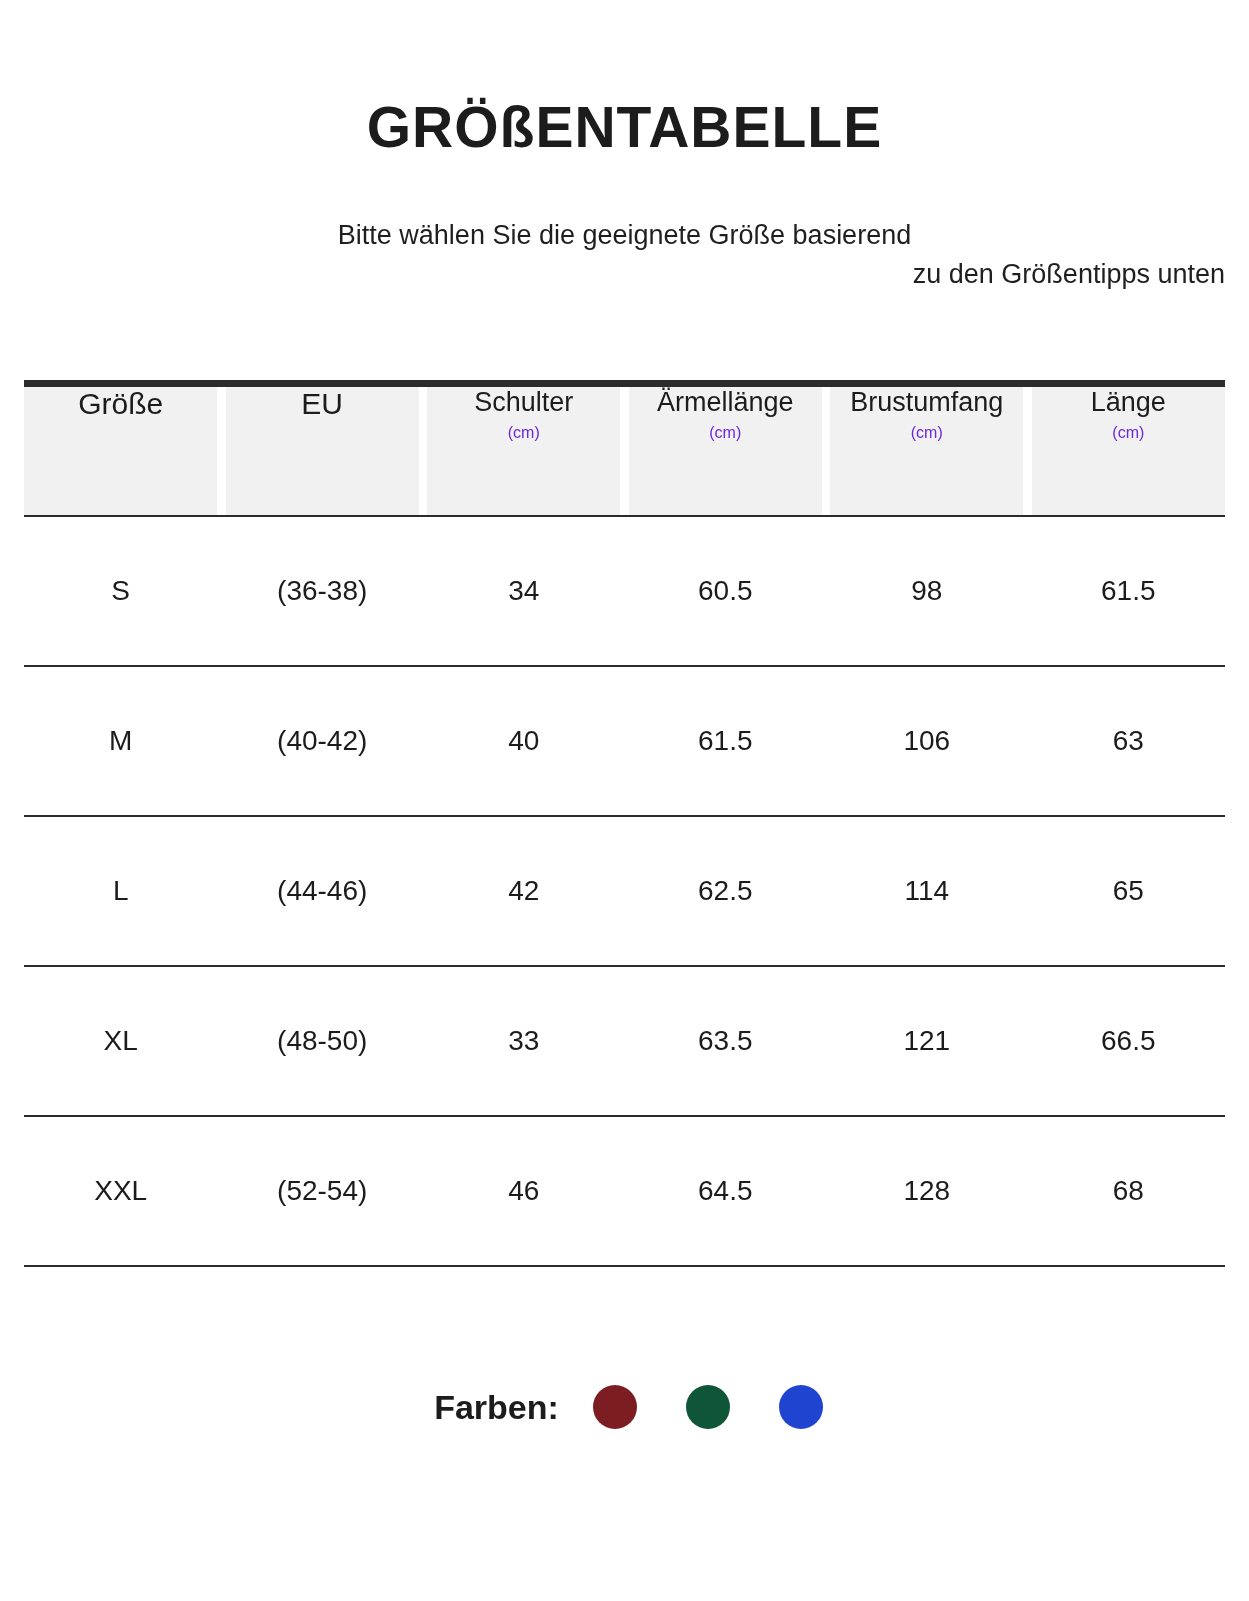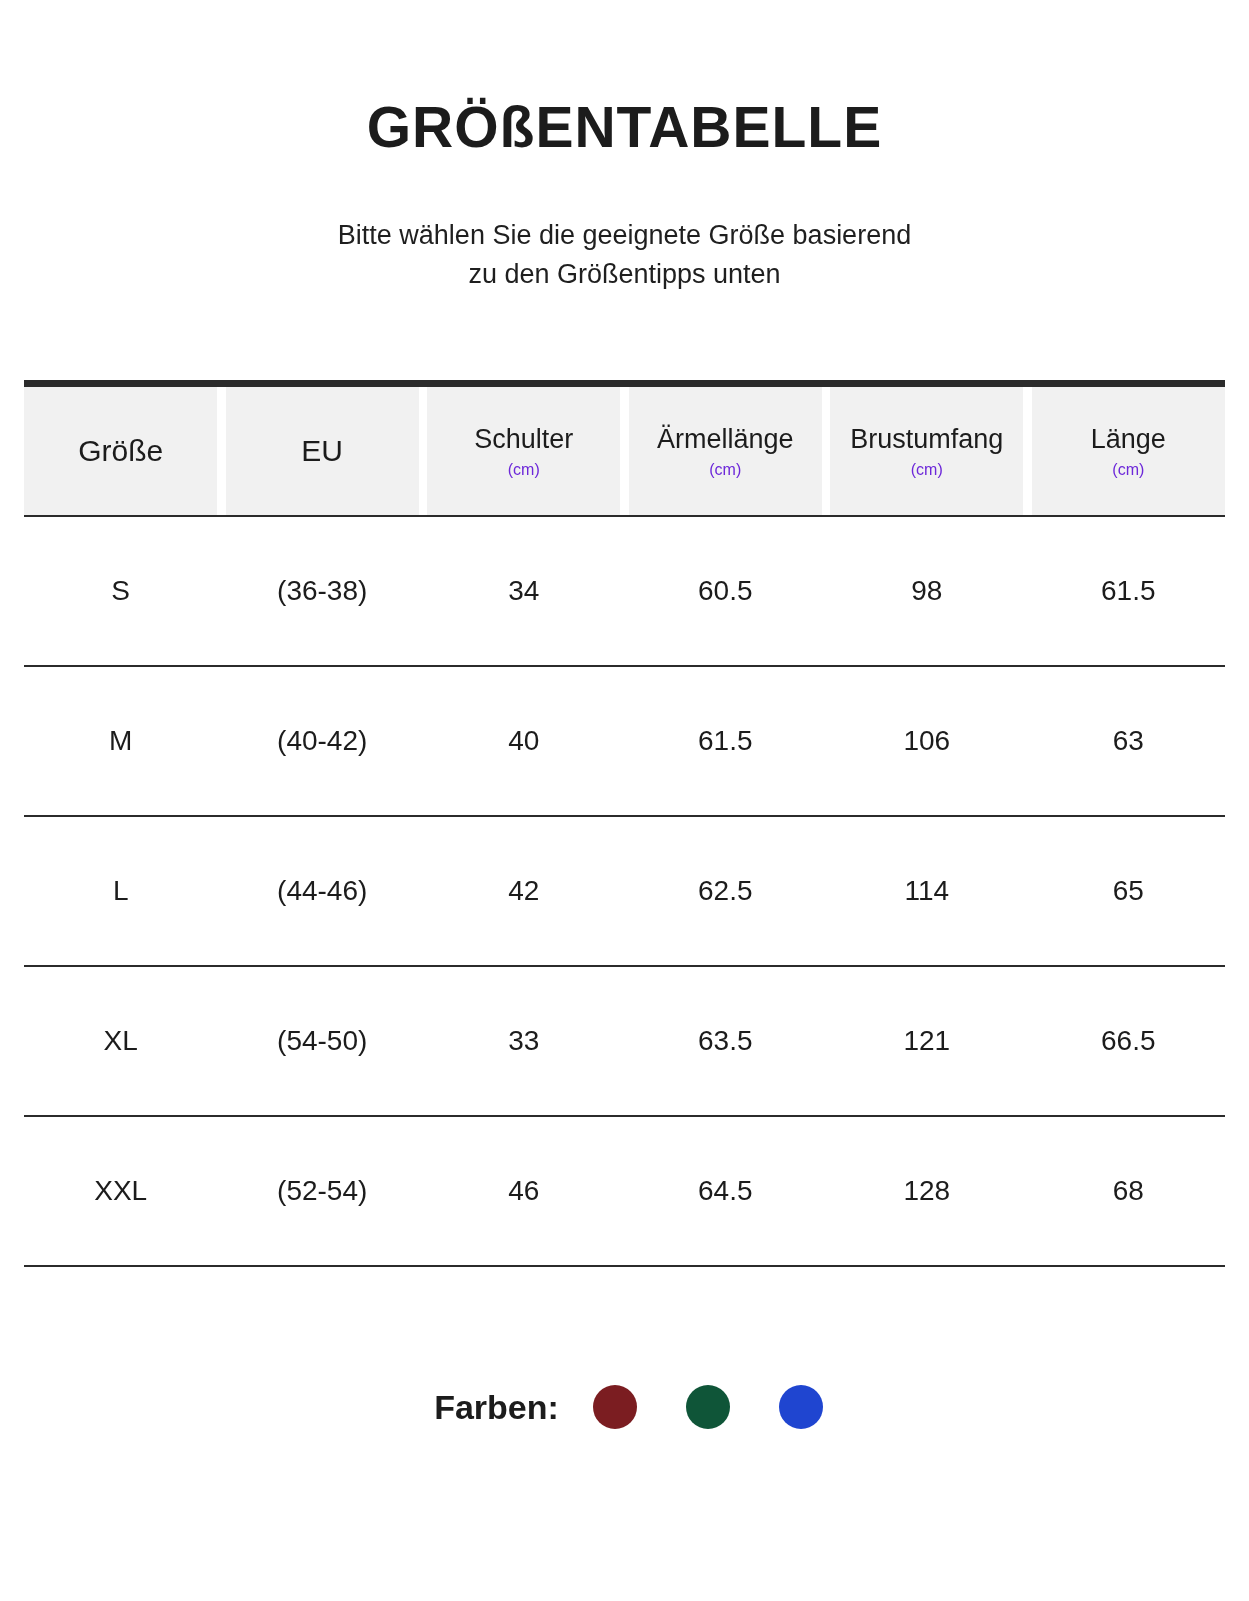--- a/index.html
+++ b/index.html
@@ -33,21 +33,21 @@
     line-height: 1.05;
   }
   .subtitle {
     text-align: center;
     font-size: 27px;
     font-weight: 400;
     color: #1f1f1f;
     margin-top: 20px;
     line-height: 1.45;
   }
-  .subtitle .line2 { display: block; }
+  .subtitle .line2 { display: block; text-align: right; }
 
   .table-wrap {
     margin-top: 86px;
   }
   table.size-table {
     width: 1201px;
     margin: 0 auto;
     border-collapse: collapse;
     table-layout: fixed;
   }
@@ -62,21 +62,20 @@
   .thead-top-rule {
     height: 7px;
     background: #2b2b2b;
     width: 1201px;
     margin: 0 auto;
   }
   .th-inner {
     display: flex;
     flex-direction: column;
     align-items: center;
-    justify-content: center;
     height: 128px;
   }
   .th-main {
     font-size: 27px;
     color: #1c1c1c;
     line-height: 1.15;
   }
   .th-main.big {
     font-size: 30px;
   }
@@ -232,21 +231,21 @@
           <td class="gap-col"></td>
           <td>62.5</td>
           <td class="gap-col"></td>
           <td>114</td>
           <td class="gap-col"></td>
           <td>65</td>
         </tr>
         <tr>
           <td>XL</td>
           <td class="gap-col"></td>
-          <td>(54-50)</td>
+          <td>(48-50)</td>
           <td class="gap-col"></td>
           <td>33</td>
           <td class="gap-col"></td>
           <td>63.5</td>
           <td class="gap-col"></td>
           <td>121</td>
           <td class="gap-col"></td>
           <td>66.5</td>
         </tr>
         <tr>

